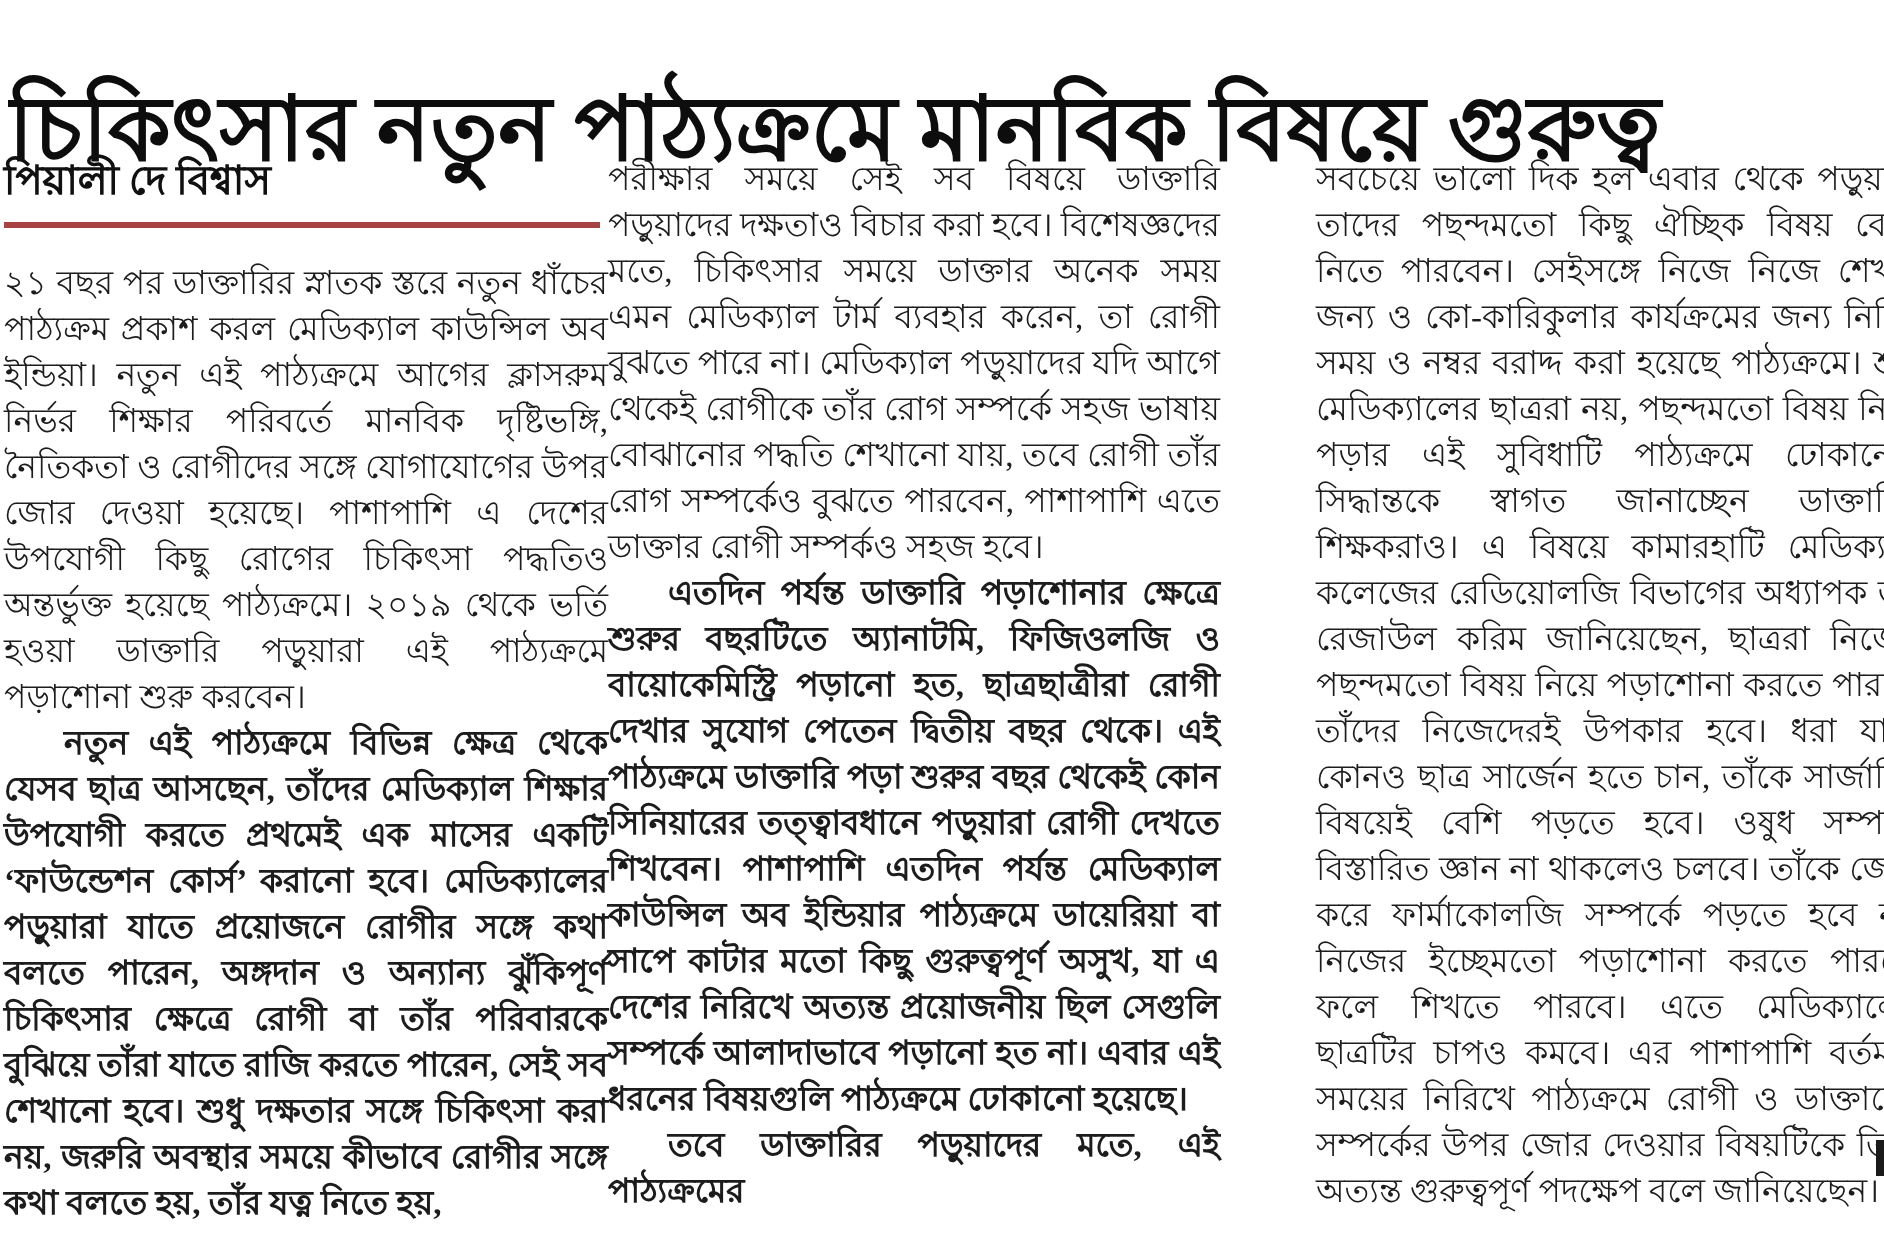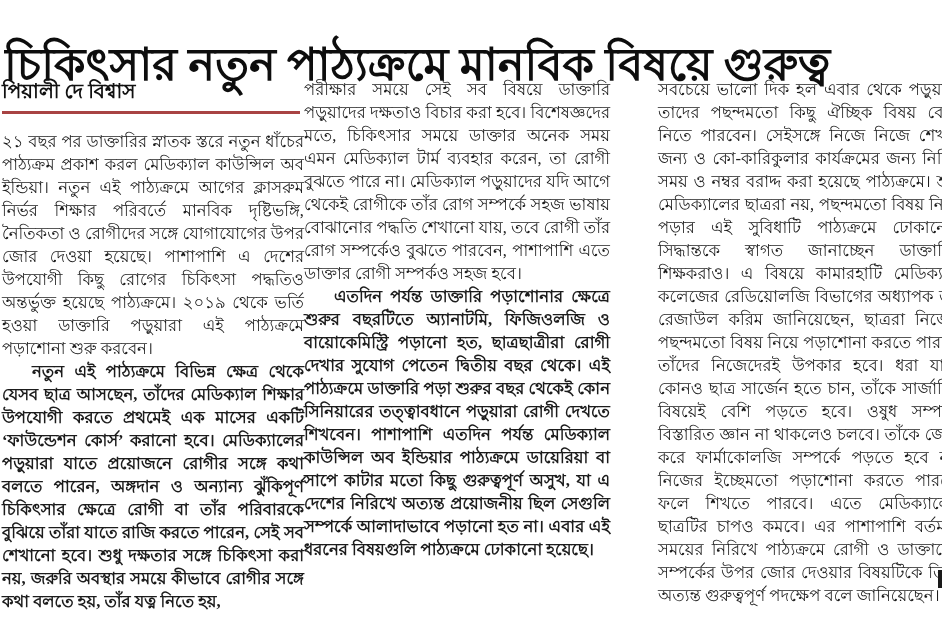--- a/index.html
+++ b/index.html
@@ -85,20 +85,21 @@
   <div class="column col-1">
     <div class="byline">পিয়ালী দে বিশ্বাস</div>
     <div class="byline-rule" style="background: rgb(168, 67, 67);"></div>
     <p>২১ বছর পর ডাক্তারির স্নাতক স্তরে নতুন ধাঁচের পাঠ্যক্রম প্রকাশ করল মেডিক্যাল কাউন্সিল অব ইন্ডিয়া। নতুন এই পাঠ্যক্রমে আগের ক্লাসরুম নির্ভর শিক্ষার পরিবর্তে মানবিক দৃষ্টিভঙ্গি, নৈতিকতা ও রোগীদের সঙ্গে যোগাযোগের উপর জোর দেওয়া হয়েছে। পাশাপাশি এ দেশের উপযোগী কিছু রোগের চিকিৎসা পদ্ধতিও অন্তর্ভুক্ত হয়েছে পাঠ্যক্রমে। ২০১৯ থেকে ভর্তি হওয়া ডাক্তারি পড়ুয়ারা এই পাঠ্যক্রমে পড়াশোনা শুরু করবেন।</p>
     <p class="indent">নতুন এই পাঠ্যক্রমে বিভিন্ন ক্ষেত্র থেকে যেসব ছাত্র আসছেন, তাঁদের মেডিক্যাল শিক্ষার উপযোগী করতে প্রথমেই এক মাসের একটি ‘ফাউন্ডেশন কোর্স’ করানো হবে। মেডিক্যালের পড়ুয়ারা যাতে প্রয়োজনে রোগীর সঙ্গে কথা বলতে পারেন, অঙ্গদান ও অন্যান্য ঝুঁকিপূর্ণ চিকিৎসার ক্ষেত্রে রোগী বা তাঁর পরিবারকে বুঝিয়ে তাঁরা যাতে রাজি করতে পারেন, সেই সব শেখানো হবে। শুধু দক্ষতার সঙ্গে চিকিৎসা করা নয়, জরুরি অবস্থার সময়ে কীভাবে রোগীর সঙ্গে কথা বলতে হয়, তাঁর যত্ন নিতে হয়,</p>
   </div>
 
   <div class="column col-2">
     <p>পরীক্ষার সময়ে সেই সব বিষয়ে ডাক্তারি পড়ুয়াদের দক্ষতাও বিচার করা হবে। বিশেষজ্ঞদের মতে, চিকিৎসার সময়ে ডাক্তার অনেক সময় এমন মেডিক্যাল টার্ম ব্যবহার করেন, তা রোগী বুঝতে পারে না। মেডিক্যাল পড়ুয়াদের যদি আগে থেকেই রোগীকে তাঁর রোগ সম্পর্কে সহজ ভাষায় বোঝানোর পদ্ধতি শেখানো যায়, তবে রোগী তাঁর রোগ সম্পর্কেও বুঝতে পারবেন, পাশাপাশি এতে ডাক্তার রোগী সম্পর্কও সহজ হবে।</p>
     <p class="indent">এতদিন পর্যন্ত ডাক্তারি পড়াশোনার ক্ষেত্রে শুরুর বছরটিতে অ্যানাটমি, ফিজিওলজি ও বায়োকেমিস্ট্রি পড়ানো হত, ছাত্রছাত্রীরা রোগী দেখার সুযোগ পেতেন দ্বিতীয় বছর থেকে। এই পাঠ্যক্রমে ডাক্তারি পড়া শুরুর বছর থেকেই কোন সিনিয়ারের তত্ত্বাবধানে পড়ুয়ারা রোগী দেখতে শিখবেন। পাশাপাশি এতদিন পর্যন্ত মেডিক্যাল কাউন্সিল অব ইন্ডিয়ার পাঠ্যক্রমে ডায়েরিয়া বা সাপে কাটার মতো কিছু গুরুত্বপূর্ণ অসুখ, যা এ দেশের নিরিখে অত্যন্ত প্রয়োজনীয় ছিল সেগুলি সম্পর্কে আলাদাভাবে পড়ানো হত না। এবার এই ধরনের বিষয়গুলি পাঠ্যক্রমে ঢোকানো হয়েছে।</p>
+    <p class="indent">তবে ডাক্তারির পড়ুয়াদের মতে, এই পাঠ্যক্রমের</p>
   </div>
 
   <div class="column col-3">
     <p>সবচেয়ে ভালো দিক হল এবার থেকে পড়ুয়ারা তাদের পছন্দমতো কিছু ঐচ্ছিক বিষয় বেছে নিতে পারবেন। সেইসঙ্গে নিজে নিজে শেখার জন্য ও কো-কারিকুলার কার্যক্রমের জন্য নির্দিষ্ট সময় ও নম্বর বরাদ্দ করা হয়েছে পাঠ্যক্রমে। শুধু মেডিক্যালের ছাত্ররা নয়, পছন্দমতো বিষয় নিয়ে পড়ার এই সুবিধাটি পাঠ্যক্রমে ঢোকানোর সিদ্ধান্তকে স্বাগত জানাচ্ছেন ডাক্তারির শিক্ষকরাও। এ বিষয়ে কামারহাটি মেডিক্যাল কলেজের রেডিয়োলজি বিভাগের অধ্যাপক ডা. রেজাউল করিম জানিয়েছেন, ছাত্ররা নিজের পছন্দমতো বিষয় নিয়ে পড়াশোনা করতে পারলে তাঁদের নিজেদেরই উপকার হবে। ধরা যাক, কোনও ছাত্র সার্জেন হতে চান, তাঁকে সার্জারির বিষয়েই বেশি পড়তে হবে। ওষুধ সম্পর্কে বিস্তারিত জ্ঞান না থাকলেও চলবে। তাঁকে জোর করে ফার্মাকোলজি সম্পর্কে পড়তে হবে না। নিজের ইচ্ছেমতো পড়াশোনা করতে পারবে, ফলে শিখতে পারবে। এতে মেডিক্যালের ছাত্রটির চাপও কমবে। এর পাশাপাশি বর্তমান সময়ের নিরিখে পাঠ্যক্রমে রোগী ও ডাক্তারের সম্পর্কের উপর জোর দেওয়ার বিষয়টিকে তিনি অত্যন্ত গুরুত্বপূর্ণ পদক্ষেপ বলে জানিয়েছেন।</p>
   </div>
 
   <div class="edge-mark"></div>
 
 </div>
 

